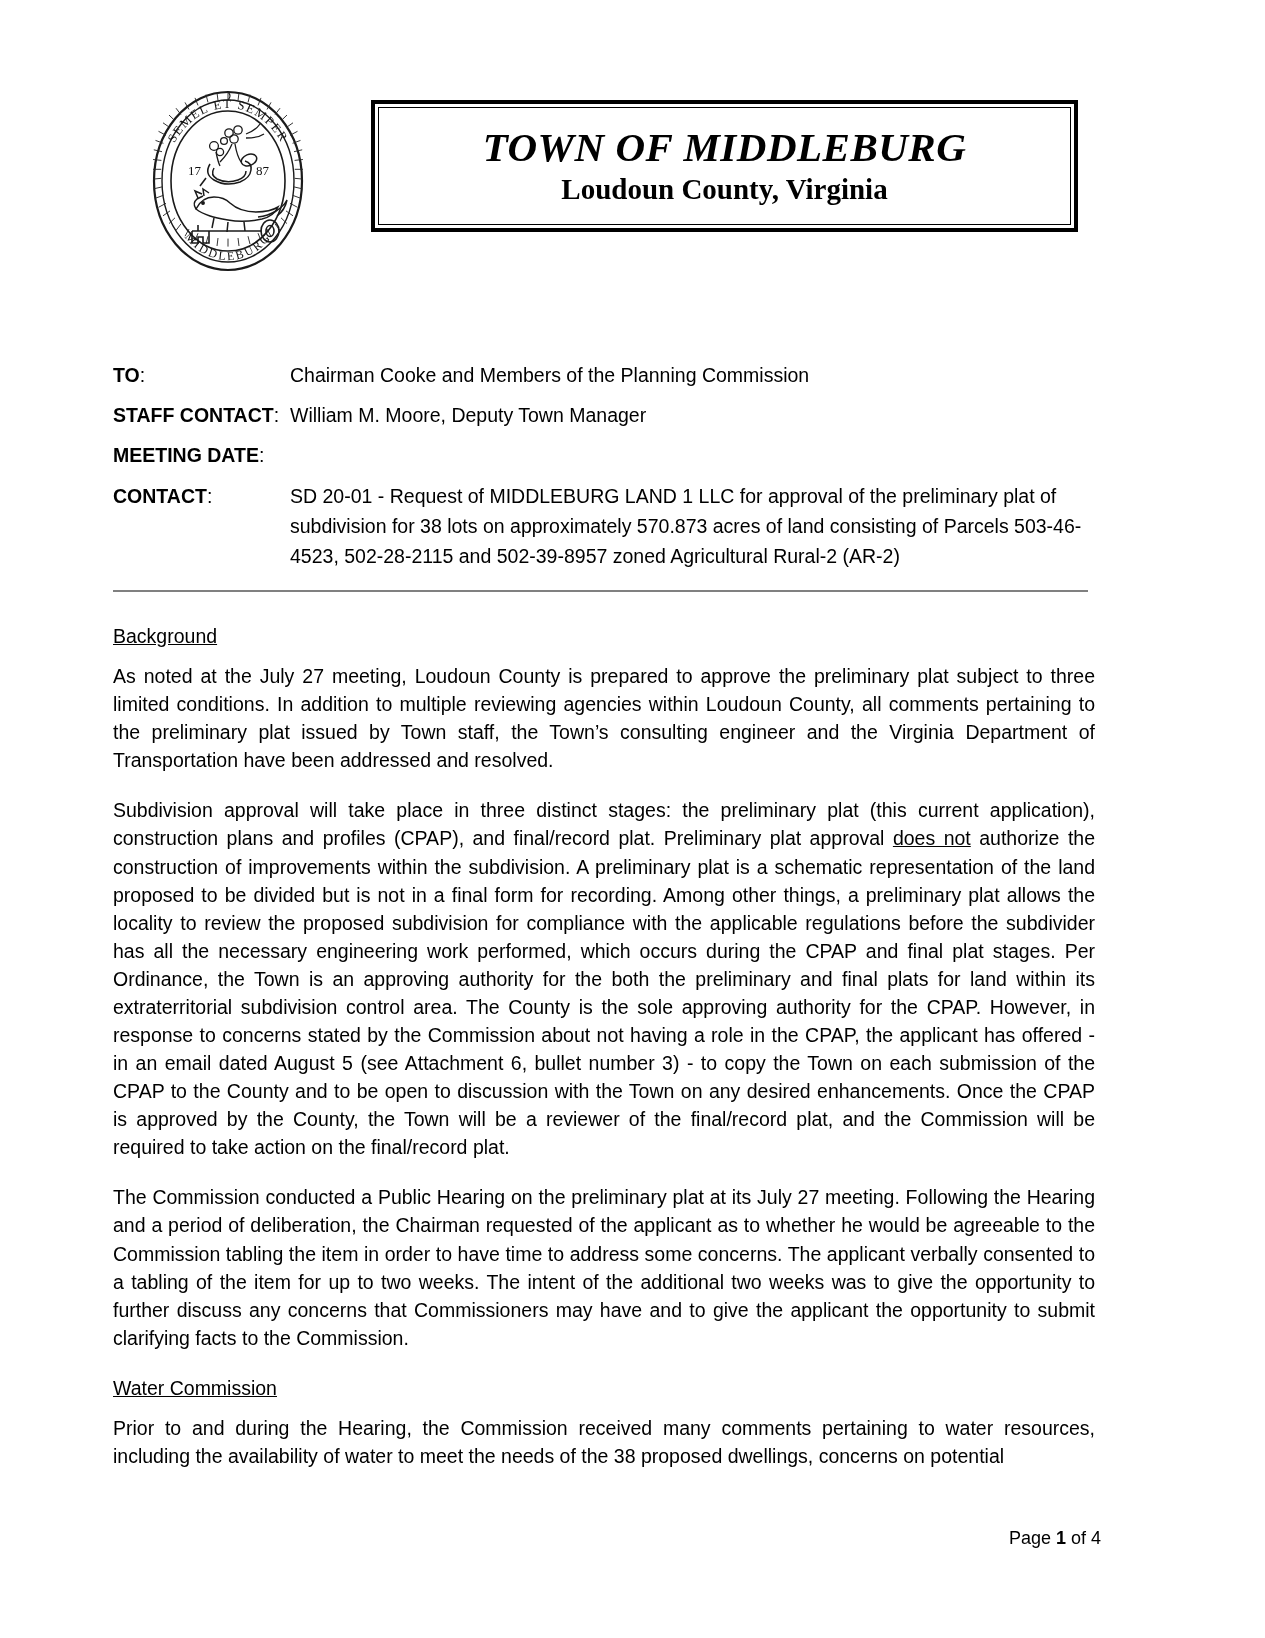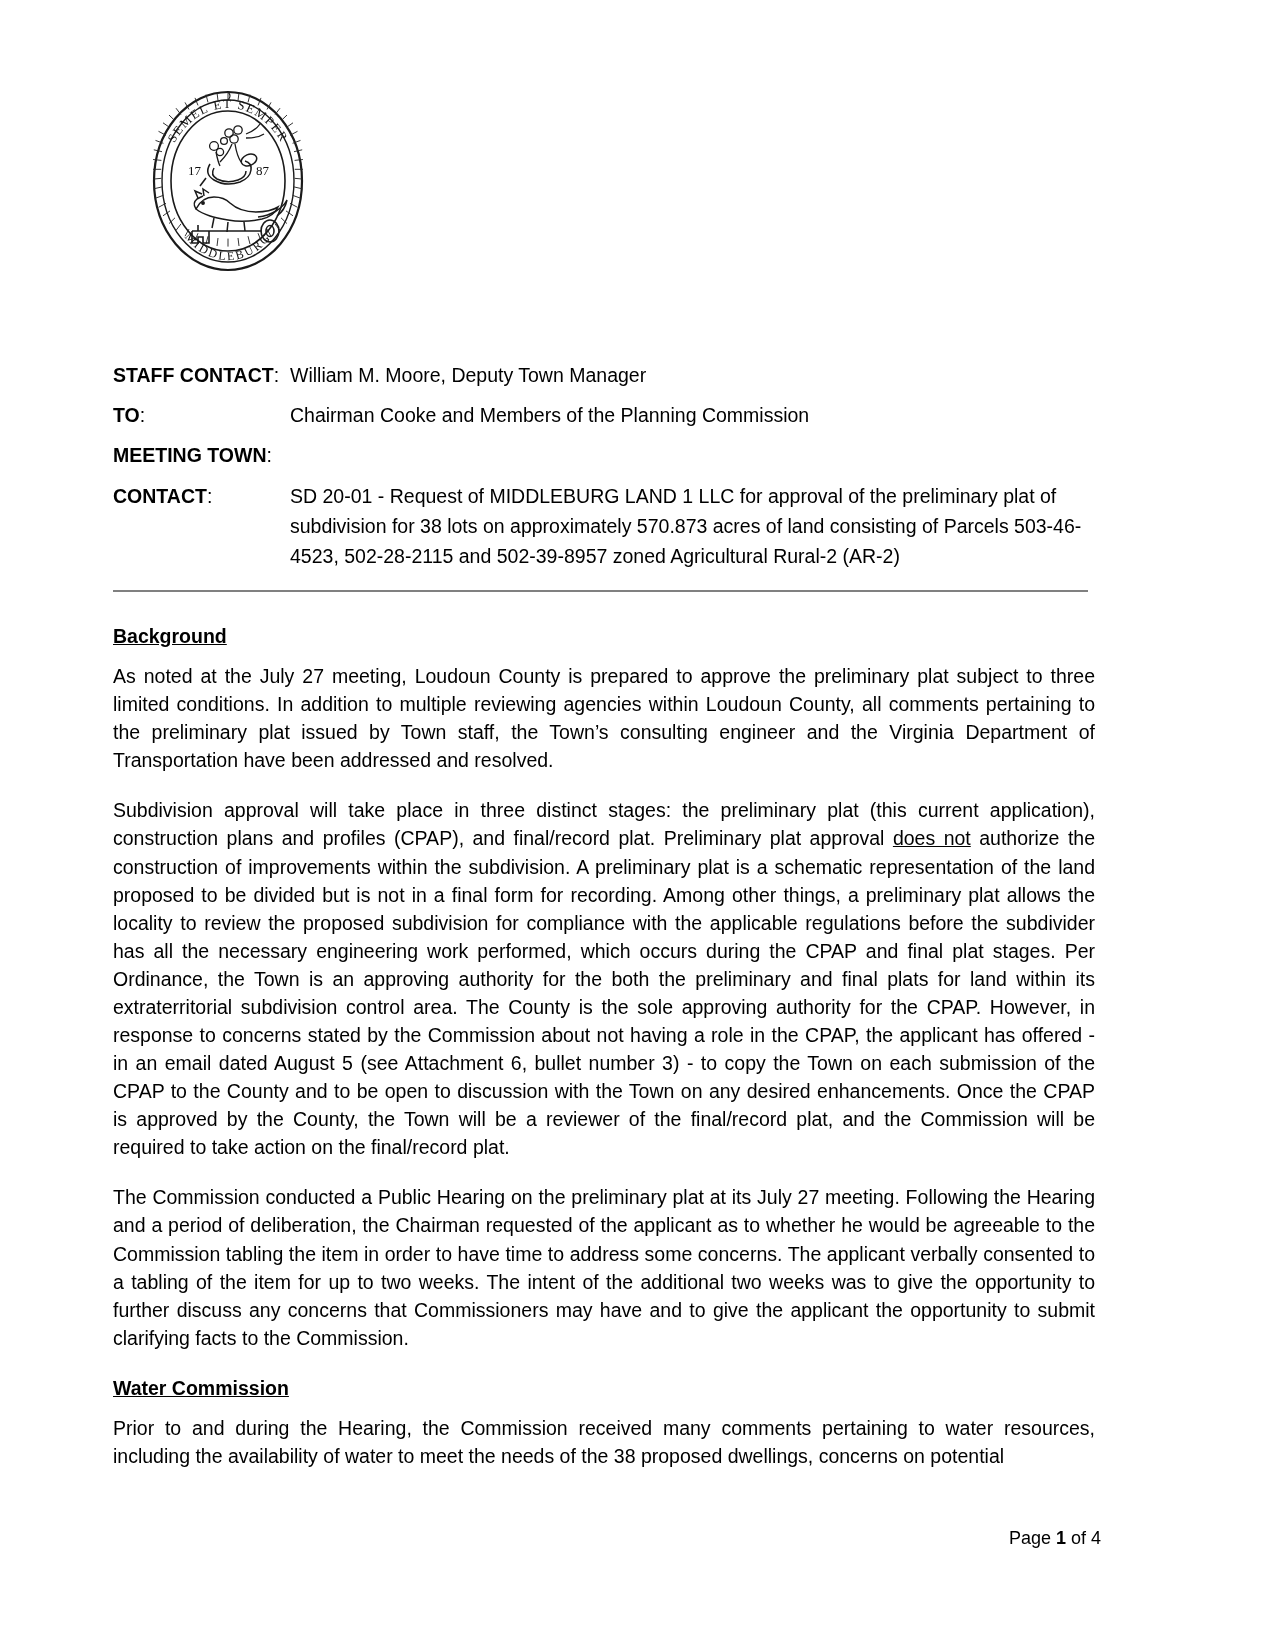--- a/index.html
+++ b/index.html
@@ -127,21 +127,21 @@
   
   .body {
     position: absolute;
     left: 113px;
     top: 622px;
     width: 982px;
     font-size: 19.5px;
     line-height: 1.44;
   }
   .sec-head {
-    font-weight: bold;
+    font-weight: normal;
     text-decoration: underline;
     margin-bottom: 12px;
     display: inline-block;
   }
   .para {
     margin: 0 0 22px 0;
     text-align: justify;
     text-justify: inter-word;
   }
   .para.last { margin-bottom: 0; }
@@ -283,37 +283,43 @@
         <g fill="none" stroke="#1a1a1a" stroke-width="1.6">
           <line x1="64" y1="145" x2="134" y2="145"></line>
           <ellipse cx="142" cy="145" rx="9" ry="11"></ellipse>
           <ellipse cx="142" cy="145" rx="4" ry="5.5"></ellipse>
           <path d="M64 145 l0 12 l6 0 l0 -6 l5 0 l0 6 l6 0 l0 -12"></path>
           <path d="M70 139 l0 6"></path>
         </g>
       </svg>
     </div>
 
+    <div class="title-box">
+      <div class="title-box-inner">
+        <div class="town-title">TOWN OF MIDDLEBURG</div>
+        <div class="town-sub">Loudoun County, Virginia</div>
+      </div>
+    </div>
   </div>
 
 
   <div class="fields">
+
+    <div class="field-row">
+      <div class="field-label"><span>TO</span><span class="colon">:</span></div>
+      <div class="field-value">Chairman Cooke and Members of the Planning Commission</div>
+    </div>
 
     <div class="field-row">
       <div class="field-label"><span>STAFF CONTACT</span><span class="colon">:</span></div>
       <div class="field-value">William M. Moore, Deputy Town Manager</div>
     </div>
 
     <div class="field-row">
-      <div class="field-label"><span>TO</span><span class="colon">:</span></div>
-      <div class="field-value">Chairman Cooke and Members of the Planning Commission</div>
-    </div>
-
-    <div class="field-row">
-      <div class="field-label"><span>MEETING TOWN</span><span class="colon">:</span></div>
+      <div class="field-label"><span>MEETING DATE</span><span class="colon">:</span></div>
     </div>
 
     <div class="field-row">
       <div class="field-label"><span>CONTACT</span><span class="colon">:</span></div>
       <div class="field-value">SD 20-01 - Request of MIDDLEBURG LAND 1 LLC for approval of the preliminary plat of subdivision for 38 lots on approximately 570.873 acres of land consisting of Parcels 503-46-4523, 502-28-2115 and 502-39-8957 zoned Agricultural Rural-2 (AR-2)</div>
     </div>
 
   </div>
 
   <div class="divider"></div>

